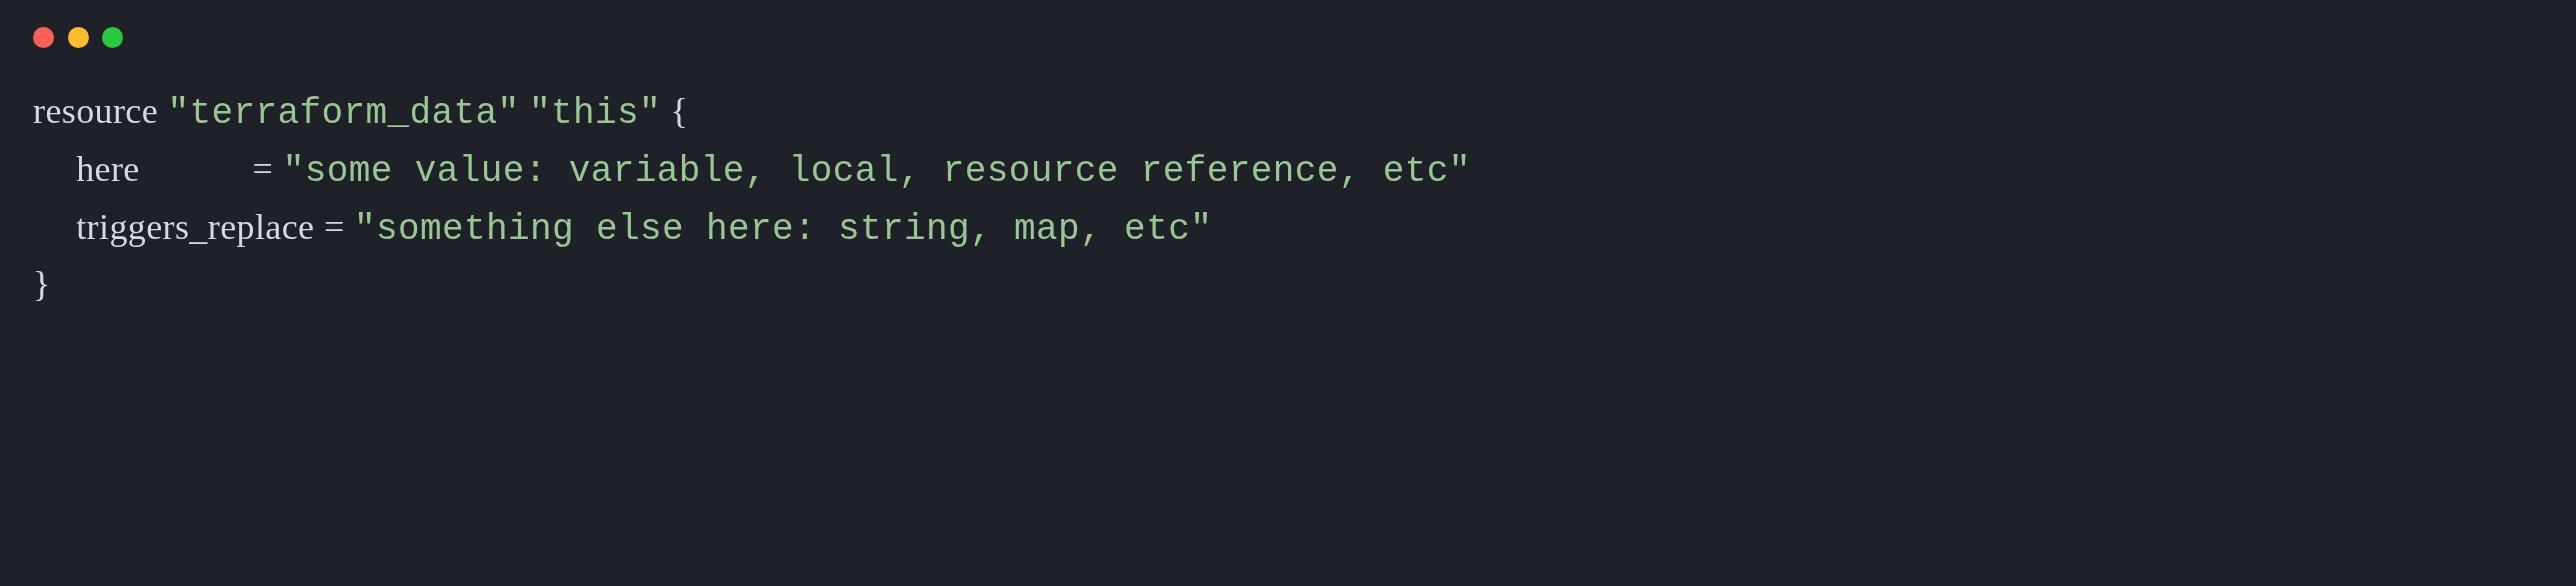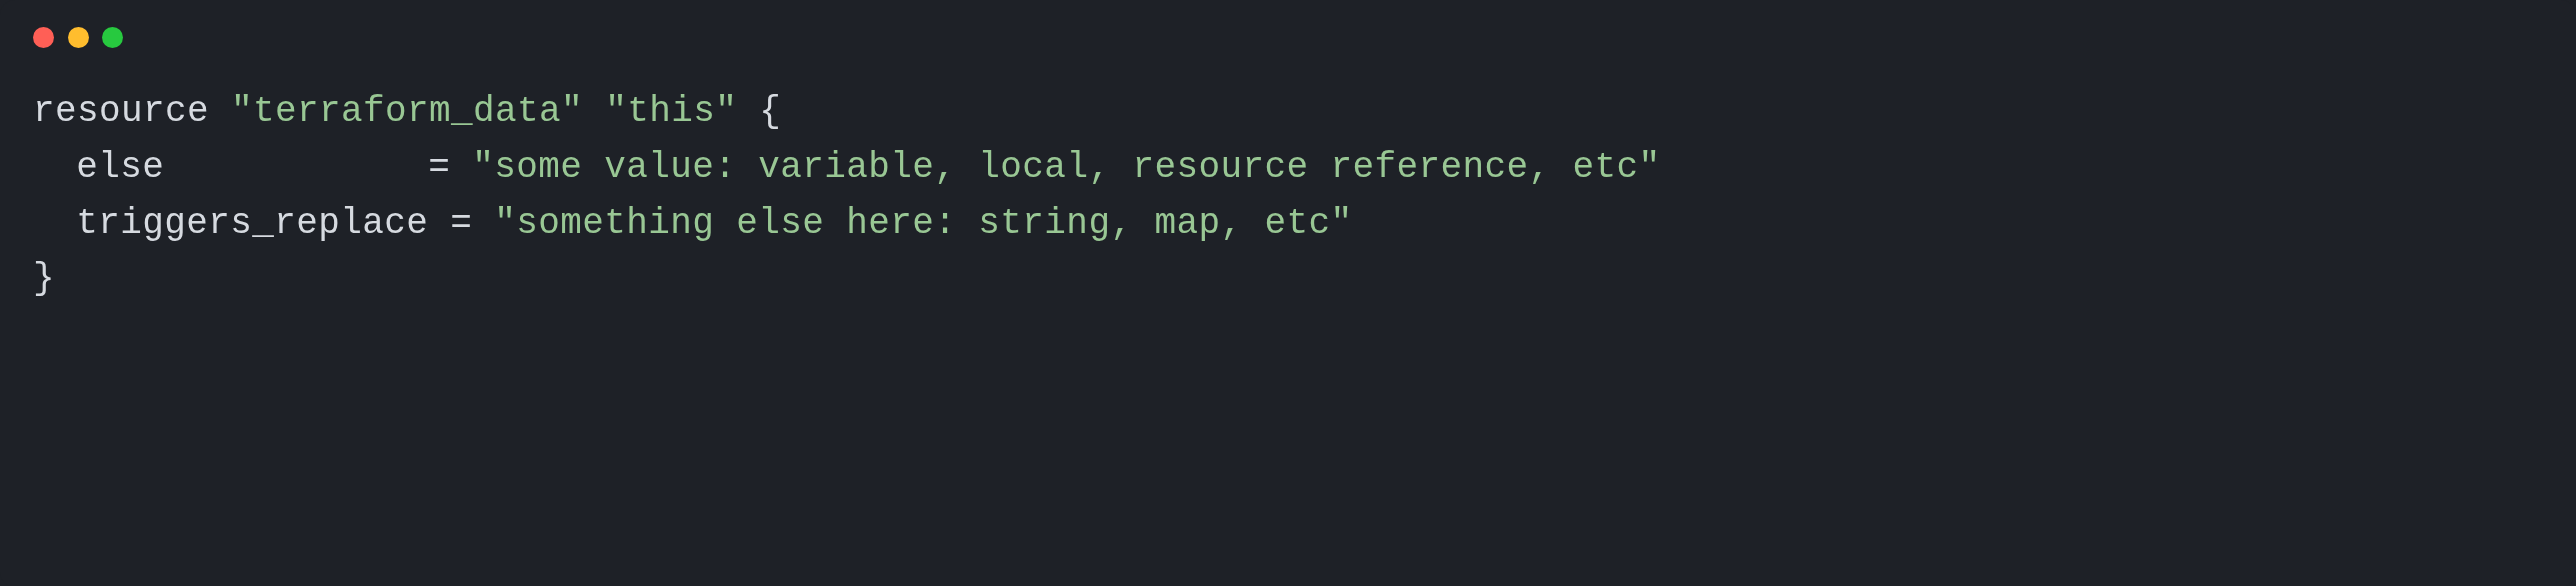--- a/index.html
+++ b/index.html
@@ -40,20 +40,21 @@
     .traffic-green {
       background: #27c93f;
     }
     .code {
       font-size: 36px;
       line-height: 1.55;
       letter-spacing: 0.4px;
     }
     .tok-default {
       color: #d6dae0;
+      font-family: Liberation Serif, serif;
     }
     .tok-string {
       color: #99c794;
     }
     .indent {
       display: inline-block;
       width: 2ch;
     }
   </style>
 </head>
@@ -61,18 +62,18 @@
 
 <div class="window">
   <div class="traffic-lights">
     <div class="traffic-light traffic-red"></div>
     <div class="traffic-light traffic-yellow"></div>
     <div class="traffic-light traffic-green"></div>
   </div>
 
   <div class="code">
     <div><span class="tok-default">resource</span><span class="tok-default"> </span><span class="tok-string">"terraform_data"</span><span class="tok-default"> </span><span class="tok-string">"this"</span><span class="tok-default"> </span><span class="tok-default">{</span></div>
-    <div><span class="indent"></span><span class="tok-default">else</span><span class="tok-default" style="white-space:pre;">           </span><span class="tok-default" style="white-space:pre;"> = </span><span class="tok-string">"some value: variable, local, resource reference, etc"</span></div>
+    <div><span class="indent"></span><span class="tok-default">here</span><span class="tok-default" style="white-space:pre;">           </span><span class="tok-default" style="white-space:pre;"> = </span><span class="tok-string">"some value: variable, local, resource reference, etc"</span></div>
     <div><span class="indent"></span><span class="tok-default">triggers_replace</span><span class="tok-default" style="white-space:pre;"> = </span><span class="tok-string">"something else here: string, map, etc"</span></div>
     <div><span class="tok-default">}</span></div>
   </div>
 </div>
 
 
 </body></html>

